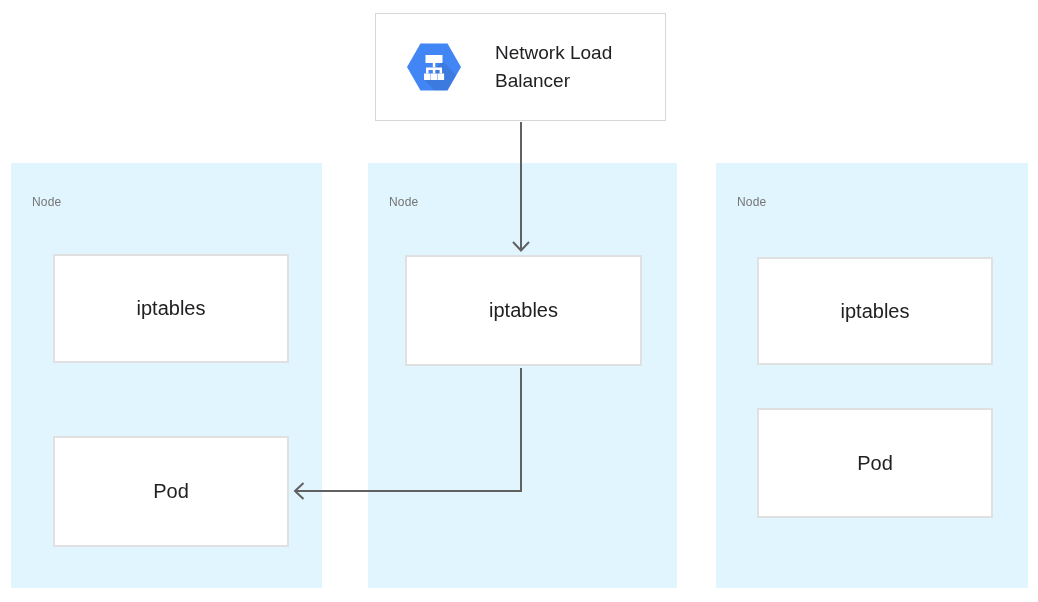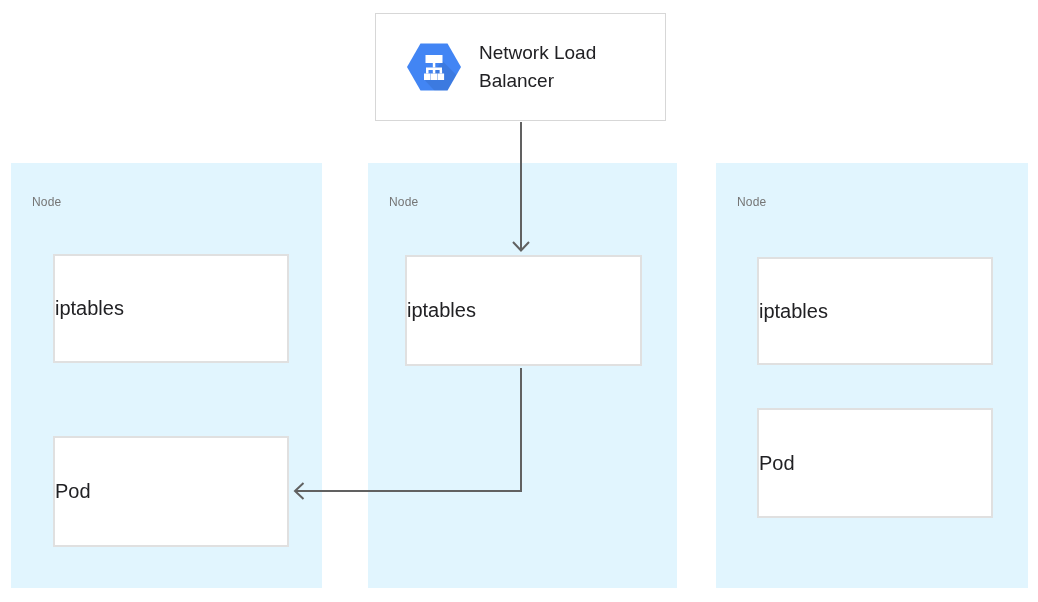--- a/index.html
+++ b/index.html
@@ -25,21 +25,21 @@
   .nlb{
     position:absolute;left:375px;top:13px;
     width:291px;height:108px;
     background:#ffffff;
     border:1px solid var(--nlb-border);
     display:flex;align-items:center;
     padding-left:30px;
   }
   .nlb-icon{width:56px;height:56px;flex:0 0 auto;display:block;}
   .nlb-label{
-    margin-left:17px;
+    margin-left:33px;
     width:165px;
     font-size:19px;line-height:28px;
     color:var(--text-dark);
   }
 
   
   .node{
     position:absolute;top:163px;height:425px;
     background:var(--node-fill);
   }
@@ -50,21 +50,21 @@
     position:absolute;left:21px;top:32px;
     font-size:12px;color:var(--text-gray);
     letter-spacing:.2px;
   }
 
   
   .box{
     position:absolute;
     background:#ffffff;
     border:2px solid var(--box-border);
-    display:flex;align-items:center;
+    display:flex;align-items:center;justify-content:center;
     font-size:20px;color:var(--text-dark);
   }
   .node-left  .box-iptables{left:42px;top:91px;width:236px;height:109px;}
   .node-left  .box-pod     {left:42px;top:273px;width:236px;height:111px;}
   .node-mid   .box-iptables{left:37px;top:92px;width:237px;height:111px;}
   .node-right .box-iptables{left:41px;top:94px;width:236px;height:108px;}
   .node-right .box-pod     {left:41px;top:245px;width:236px;height:110px;}
 
   
   .arrows{

